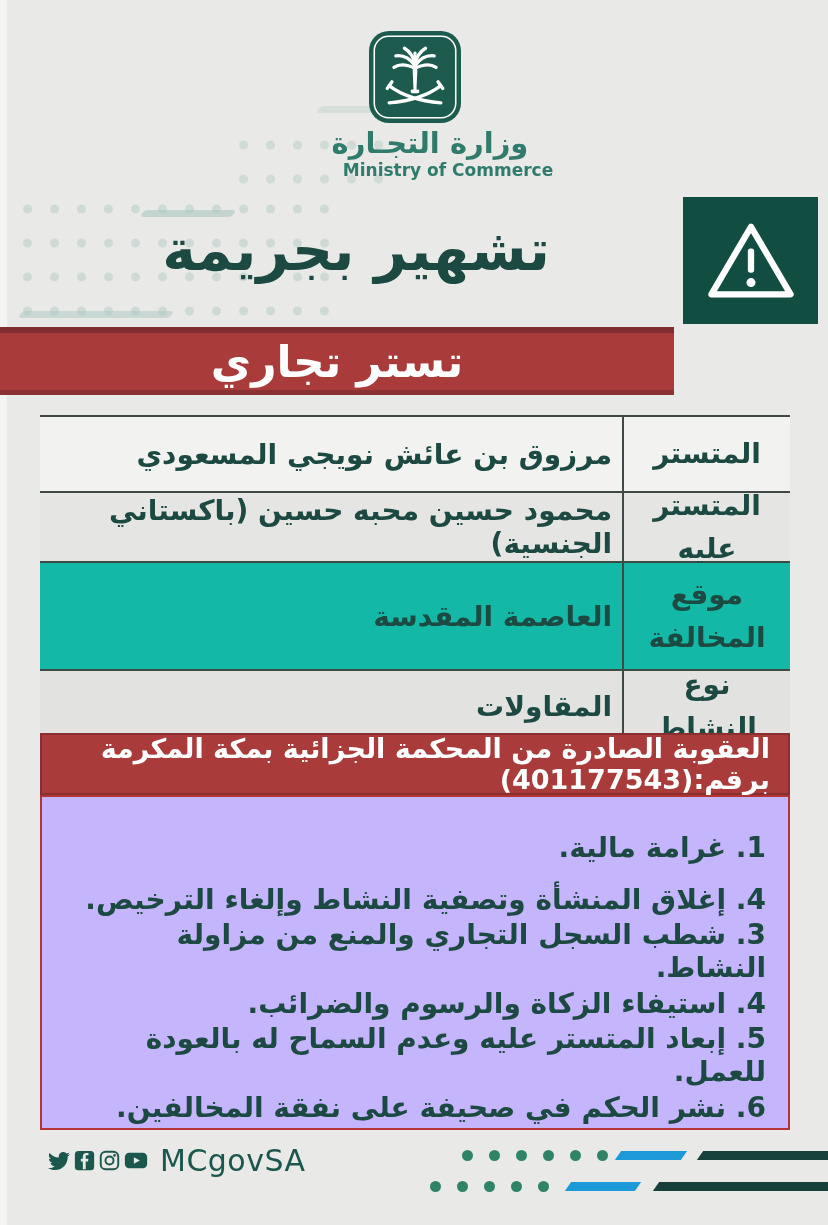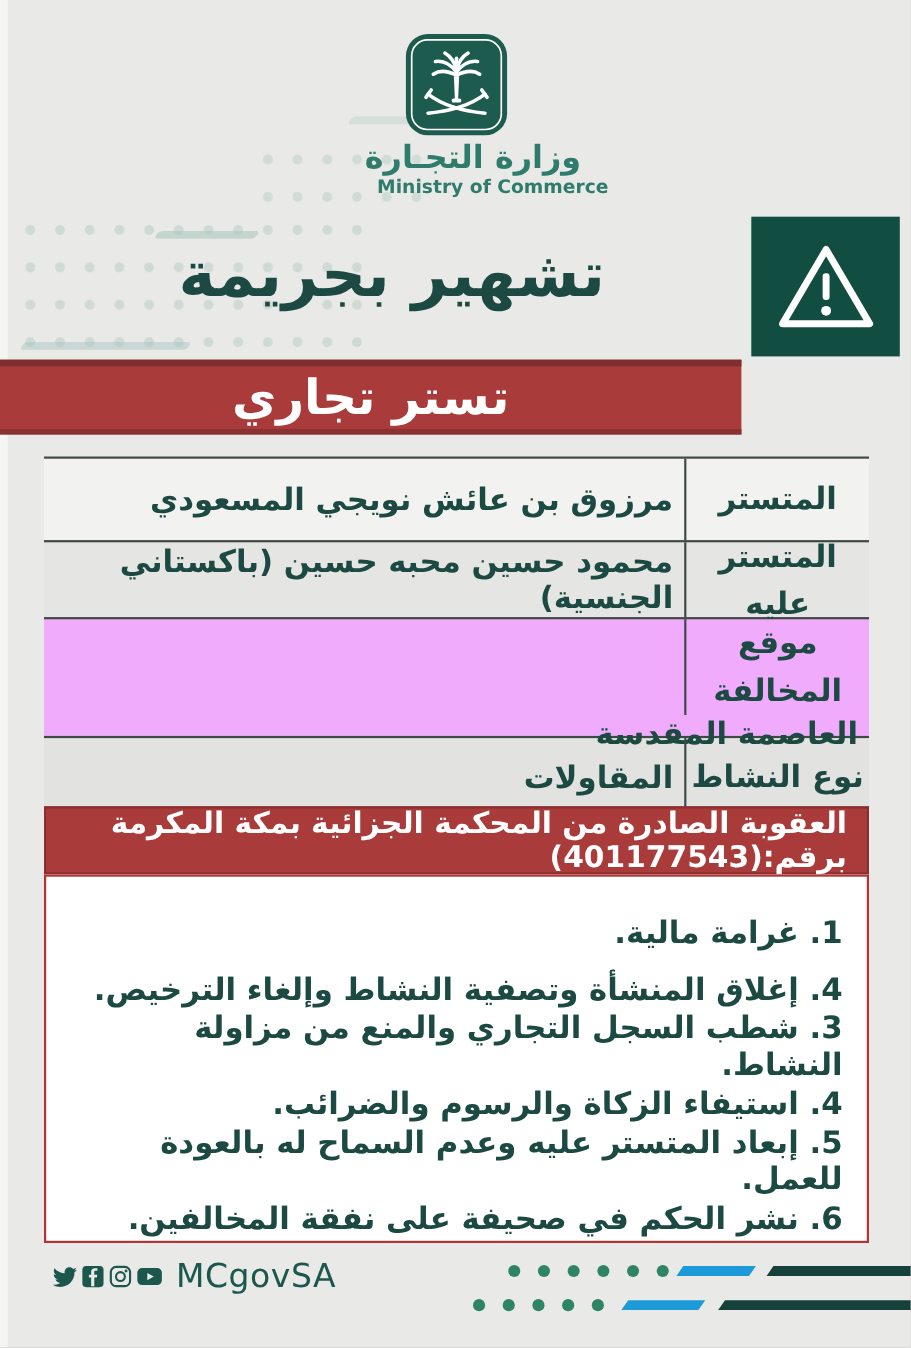--- a/index.html
+++ b/index.html
@@ -47,38 +47,38 @@
     position:absolute;left:0;top:327px;width:674px;height:57px;
     background:#a93b3b;border-top:6px solid #7f2f2f;border-bottom:5px solid #8a3232;
     display:flex;align-items:center;justify-content:center;
   }
   .crime-banner span{color:#fff;font-size:44px;font-weight:bold;direction:rtl;}
   
   .details-table{position:absolute;left:40px;top:415px;width:750px;direction:rtl;}
   .t-row{display:flex;border-top:2px solid #3f4a46;}
   .t-label{
     width:168px;border-left:2px solid #3f4a46;display:flex;align-items:center;justify-content:center;
-    text-align:center;font-size:28px;font-weight:bold;line-height:1.55;padding:0 2px;box-sizing:border-box;
+    text-align:center;font-size:28px;font-weight:bold;line-height:1.55;padding:0 24px;box-sizing:border-box;
   }
   .t-value{flex:1;display:flex;align-items:center;justify-content:flex-start;
     font-size:28px;font-weight:bold;padding:0 10px;box-sizing:border-box;}
   .r1{height:74px;background:#f2f2f0;}
   .r2{height:68px;background:#e5e5e3;}
-  .r3{height:106px;background:#f0abfc;flex-direction:column;}
+  .r3{height:106px;background:#14b8a6;}
   .r4{height:70px;background:#e2e2e0;}
   
   .penalty-header{
     position:absolute;left:40px;top:733px;width:750px;height:62px;box-sizing:border-box;
     background:#a93b3b;border:2px solid #8a2f2f;direction:rtl;
     display:flex;align-items:center;padding:0 18px;
     color:#fff;font-size:27px;font-weight:bold;
   }
   .penalty-box{
     position:absolute;left:40px;top:795px;width:750px;height:335px;box-sizing:border-box;
-    background:#ffffff;border:2px solid #b23434;direction:rtl;
+    background:#c4b5fd;border:2px solid #b23434;direction:rtl;
     padding:24px 22px 0 22px;
   }
   .p-item{height:52px;display:flex;align-items:center;
     font-size:28px;font-weight:bold;color:#1c4a42;}
   
   .footer-social{position:absolute;left:48px;top:1143px;display:flex;align-items:center;gap:4px;}
   .footer-social .handle{font-size:30px;color:#1c574d;margin-left:8px;letter-spacing:.5px;}
   .footer-site{position:absolute;left:46px;top:1238px;font-size:25px;color:#1c574d;letter-spacing:2.5px;}
   .s-icon{display:block;}
   

